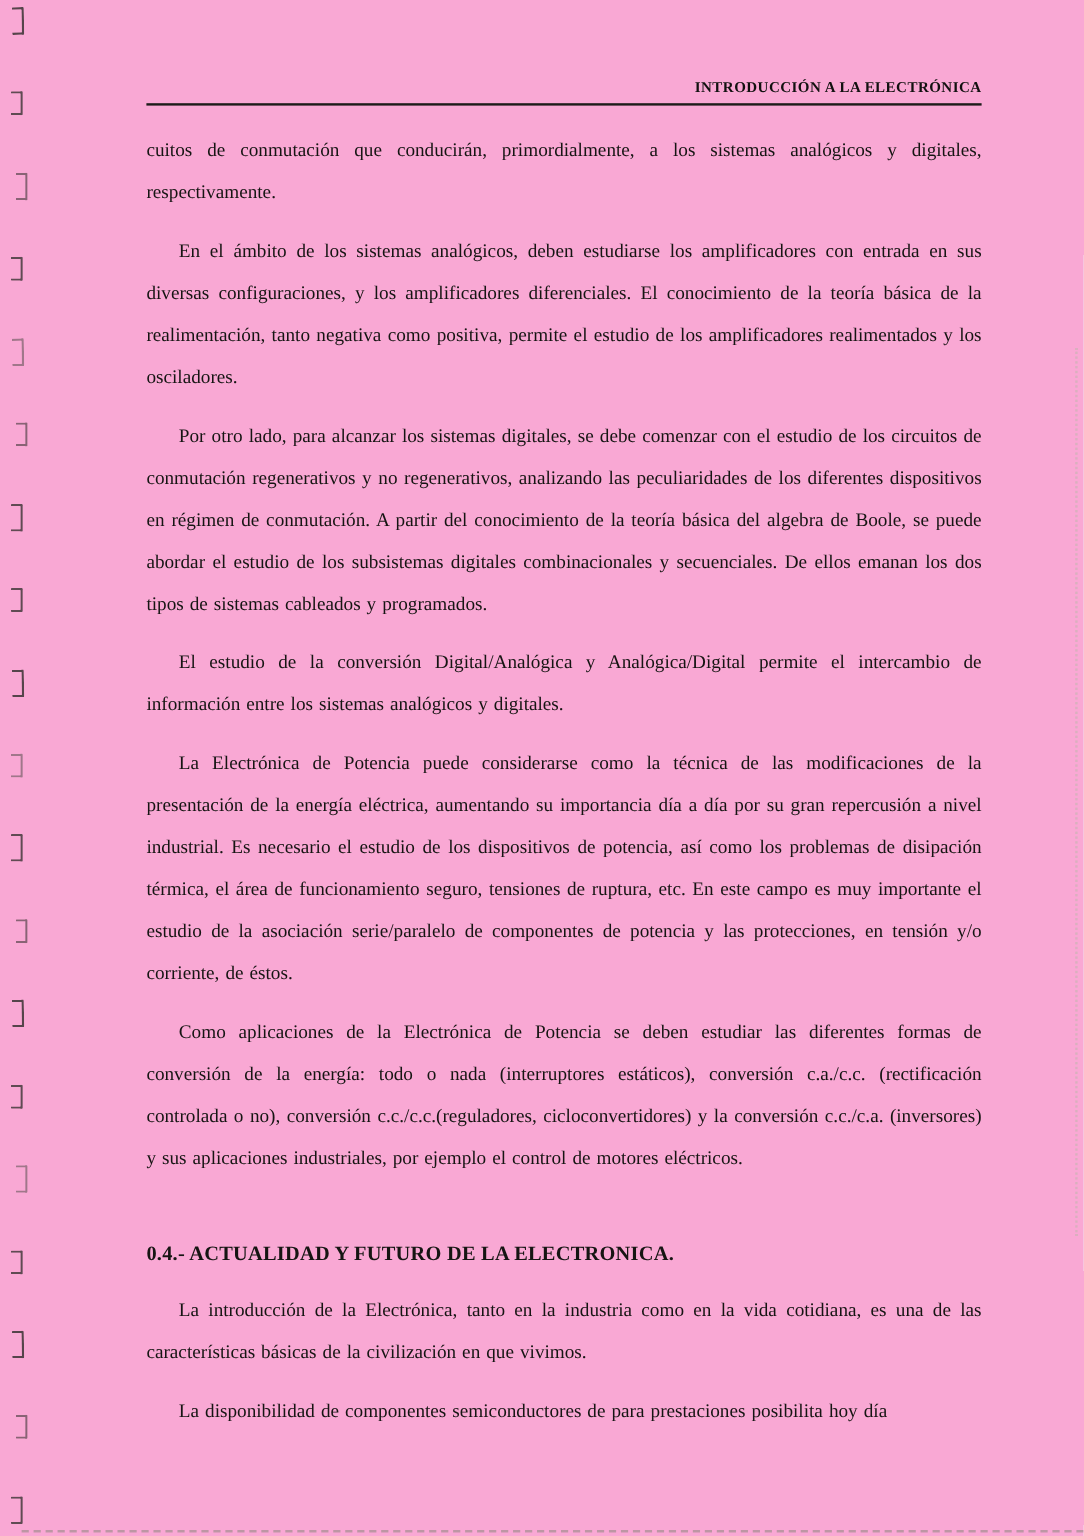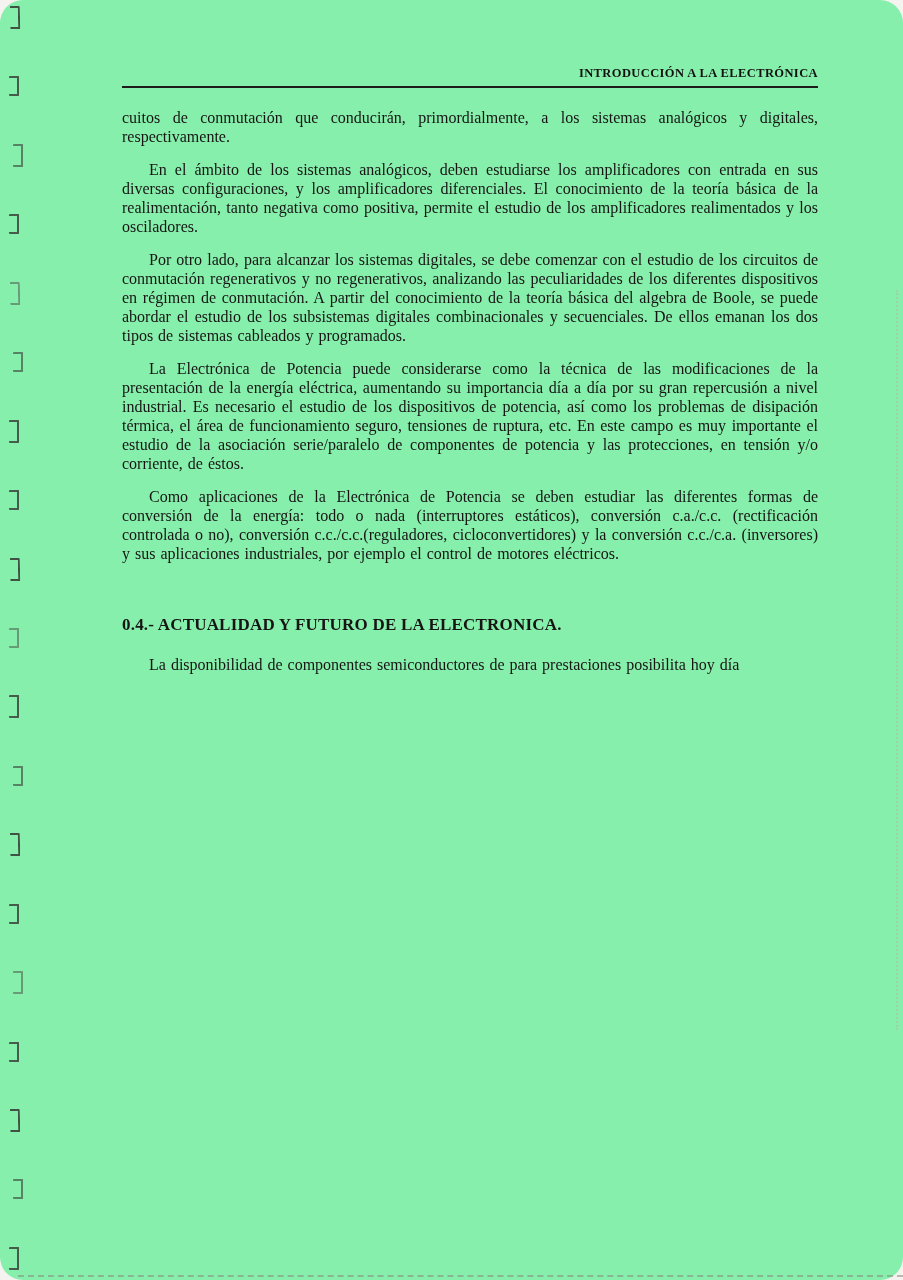--- a/index.html
+++ b/index.html
@@ -7,22 +7,21 @@
   body {
     position: relative;
     overflow: hidden;
     background: #f4f3ef;
     font-family: "Liberation Serif", "DejaVu Serif", serif;
     color: #161513;
   }
   .page {
     position: absolute;
     inset: 0;
-    background: #86efac;
-    border-radius: 23px;
+    background: #f9a8d4;
   }
 
   
   .margin-marks {
     position: absolute;
     left: 9px; top: 0; bottom: 0;
     width: 34px;
     display: flex;
     flex-direction: column;
     justify-content: space-between;
@@ -70,21 +69,21 @@
     letter-spacing: 0.4px;
     color: #121110;
   }
   .header-rule {
     border-top: 2px solid #1d1c1a;
     margin-top: 5px;
   }
   main { padding-top: 20px; }
   p.para {
     font-size: 16px;
-    line-height: 19px;
+    line-height: 35px;
     text-align: justify;
     text-indent: 27px;
     margin-bottom: 14px;
     word-spacing: 1px;
   }
   p.para.no-indent { text-indent: 0; }
   h2.section-heading {
     font-size: 17px;
     font-weight: bold;
     letter-spacing: 0.2px;
@@ -131,25 +130,27 @@
 
     <header>
       <div class="running-head">INTRODUCCIÓN A LA ELECTRÓNICA</div>
       <div class="header-rule"></div>
     </header>
 
     <main>
       <p class="para no-indent">cuitos de conmutación que conducirán, primordialmente,  a los sistemas analógicos y digitales, respectivamente.</p>
       <p class="para">En el ámbito de los sistemas analógicos, deben estudiarse los amplificadores con entrada en sus diversas configuraciones, y los amplificadores diferenciales. El conocimiento de la teoría básica de la realimentación, tanto negativa como positiva, permite el estudio de los amplificadores realimentados y los osciladores.</p>
       <p class="para">Por otro lado, para alcanzar los sistemas digitales, se debe comenzar con el estudio de los circuitos de conmutación regenerativos y no regenerativos, analizando las peculiaridades de los diferentes dispositivos en régimen de conmutación. A partir del conocimiento de la teoría básica del algebra de Boole, se puede abordar el estudio de los subsistemas digitales combinacionales y secuenciales. De ellos emanan los dos tipos de sistemas cableados y programados.</p>
+      <p class="para">El estudio de la conversión Digital/Analógica y Analógica/Digital permite el intercambio de información entre los sistemas analógicos y digitales.</p>
       <p class="para">La Electrónica de Potencia puede considerarse como la técnica de las modificaciones de la presentación de la energía eléctrica, aumentando su importancia día a día por su gran repercusión a nivel industrial. Es necesario el estudio de los dispositivos de potencia, así como los problemas de disipación térmica, el área de funcionamiento seguro, tensiones de ruptura, etc. En este campo es muy importante el estudio de la asociación serie/paralelo de componentes de potencia y las protecciones, en tensión y/o corriente, de éstos.</p>
       <p class="para">Como aplicaciones de la Electrónica de Potencia se deben estudiar las diferentes formas de conversión de la energía: todo o nada (interruptores estáticos), conversión c.a./c.c. (rectificación controlada o no), conversión c.c./c.c.(reguladores, cicloconvertidores) y la conversión c.c./c.a. (inversores) y sus aplicaciones industriales, por ejemplo el control de motores eléctricos.</p>
 
       <h2 class="section-heading">0.4.- ACTUALIDAD Y FUTURO DE LA ELECTRONICA.</h2>
 
+      <p class="para">La introducción de la Electrónica, tanto en la industria como en la vida cotidiana, es una de las características básicas de la civilización en que vivimos.</p>
       <p class="para">La disponibilidad de componentes semiconductores de para prestaciones posibilita hoy día</p>
     </main>
 
   </div>
 
 
   <div class="scan-right-edge"></div>
   <div class="scan-bottom-edge"></div>
 
 </div>

